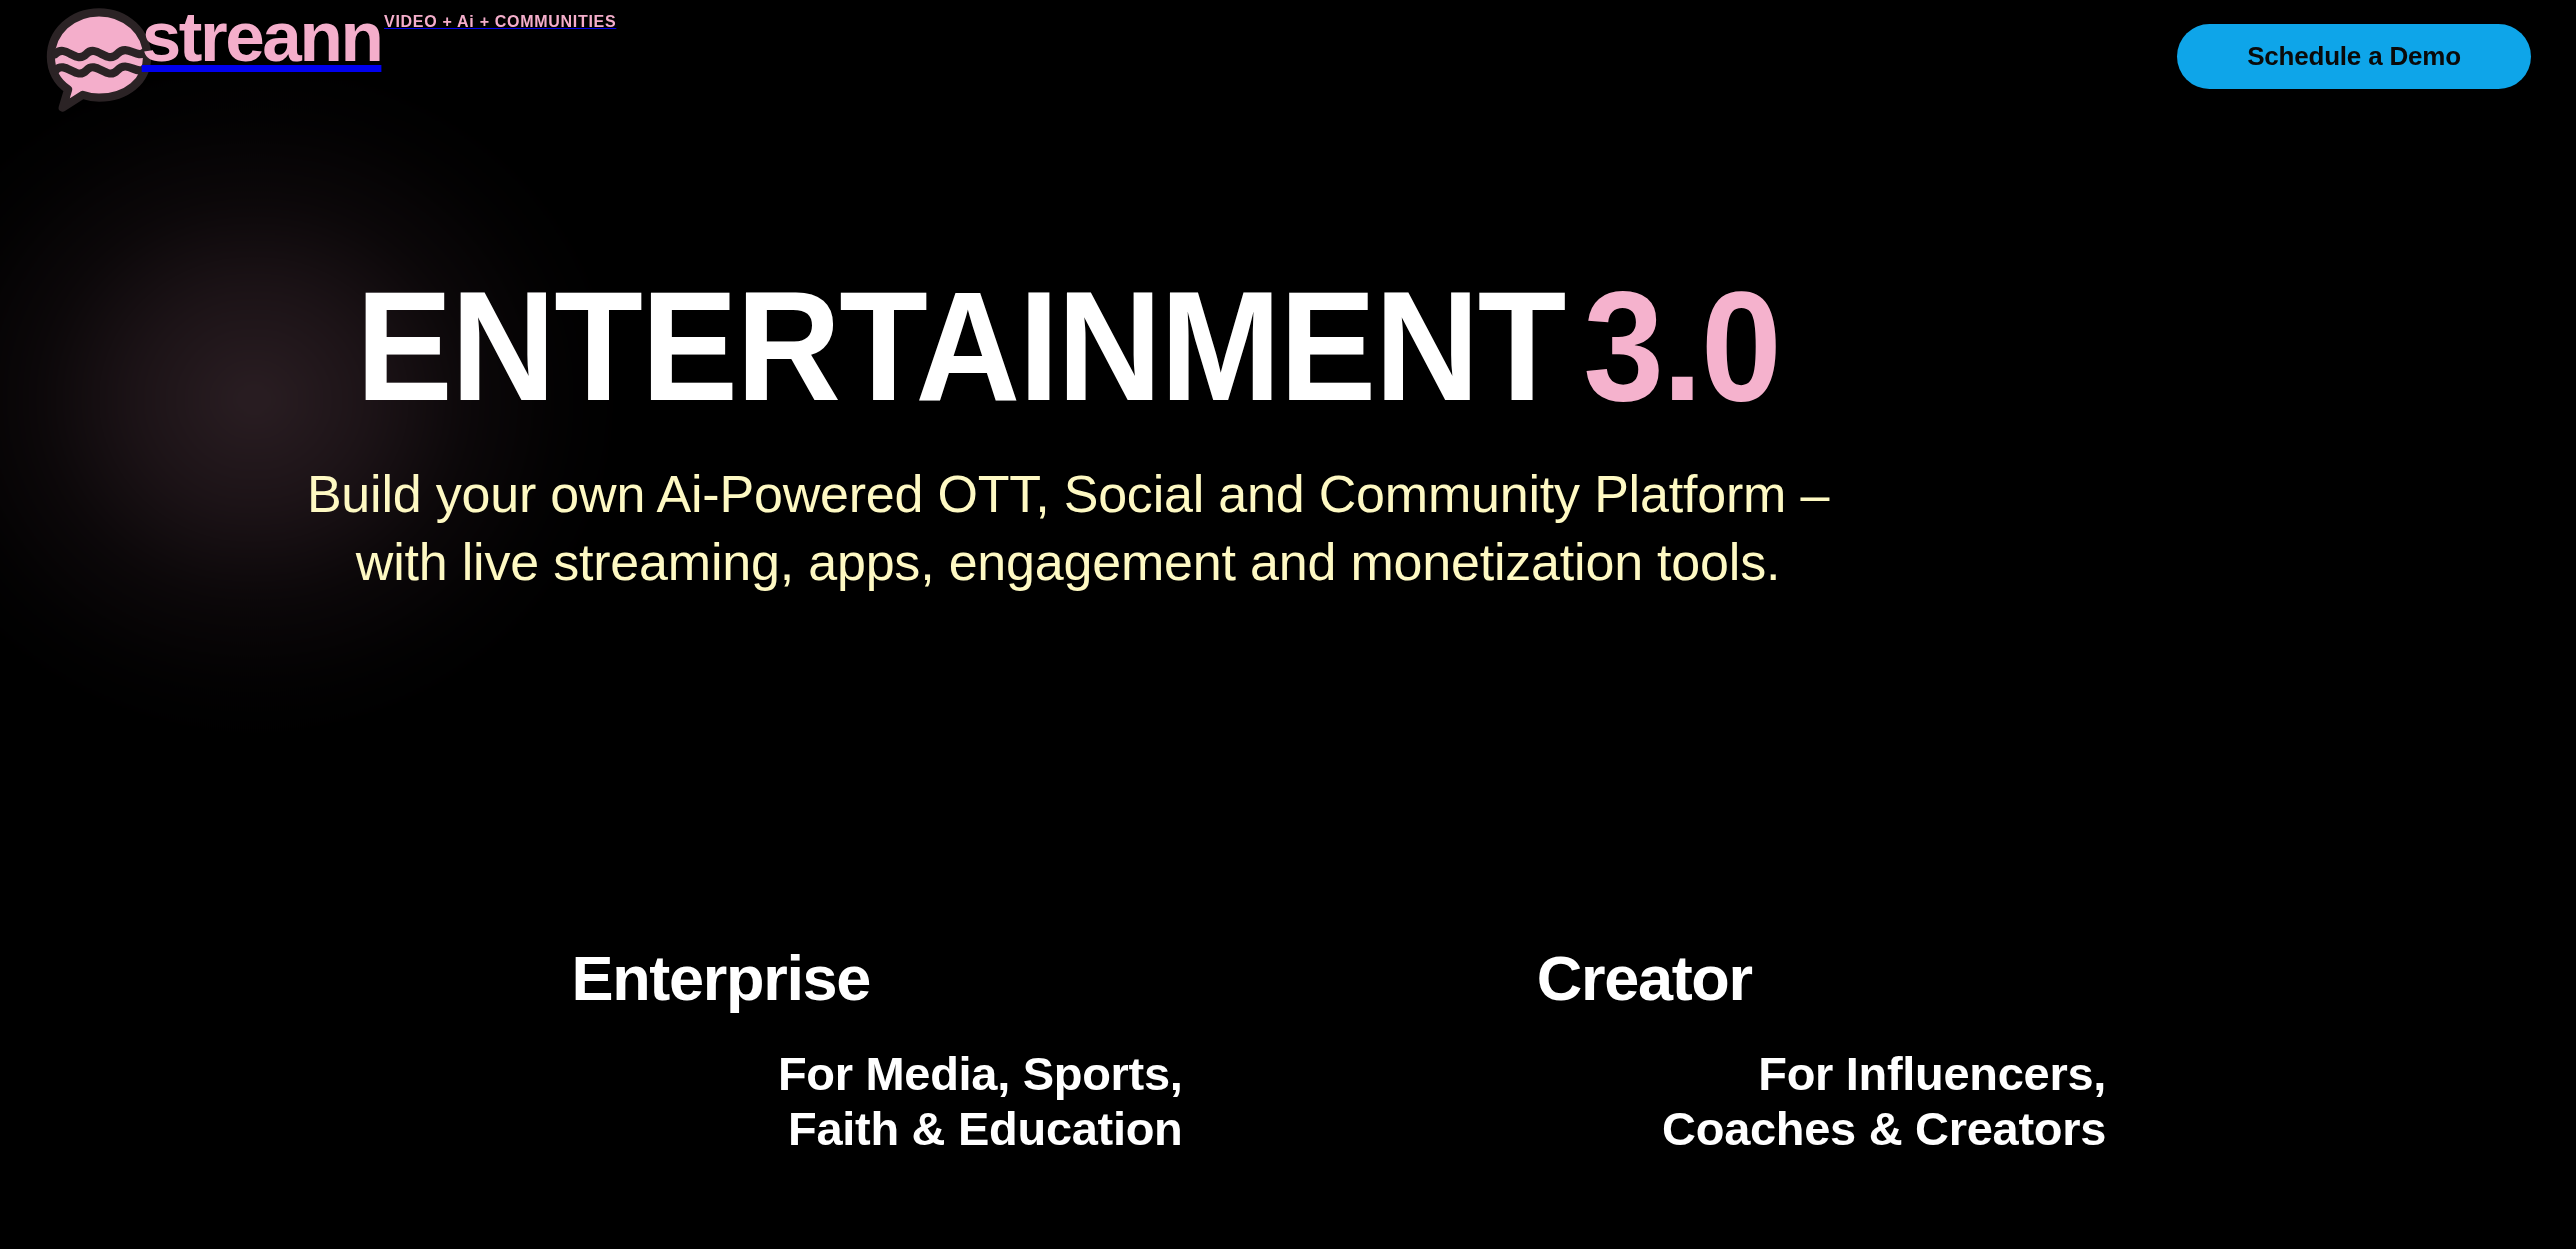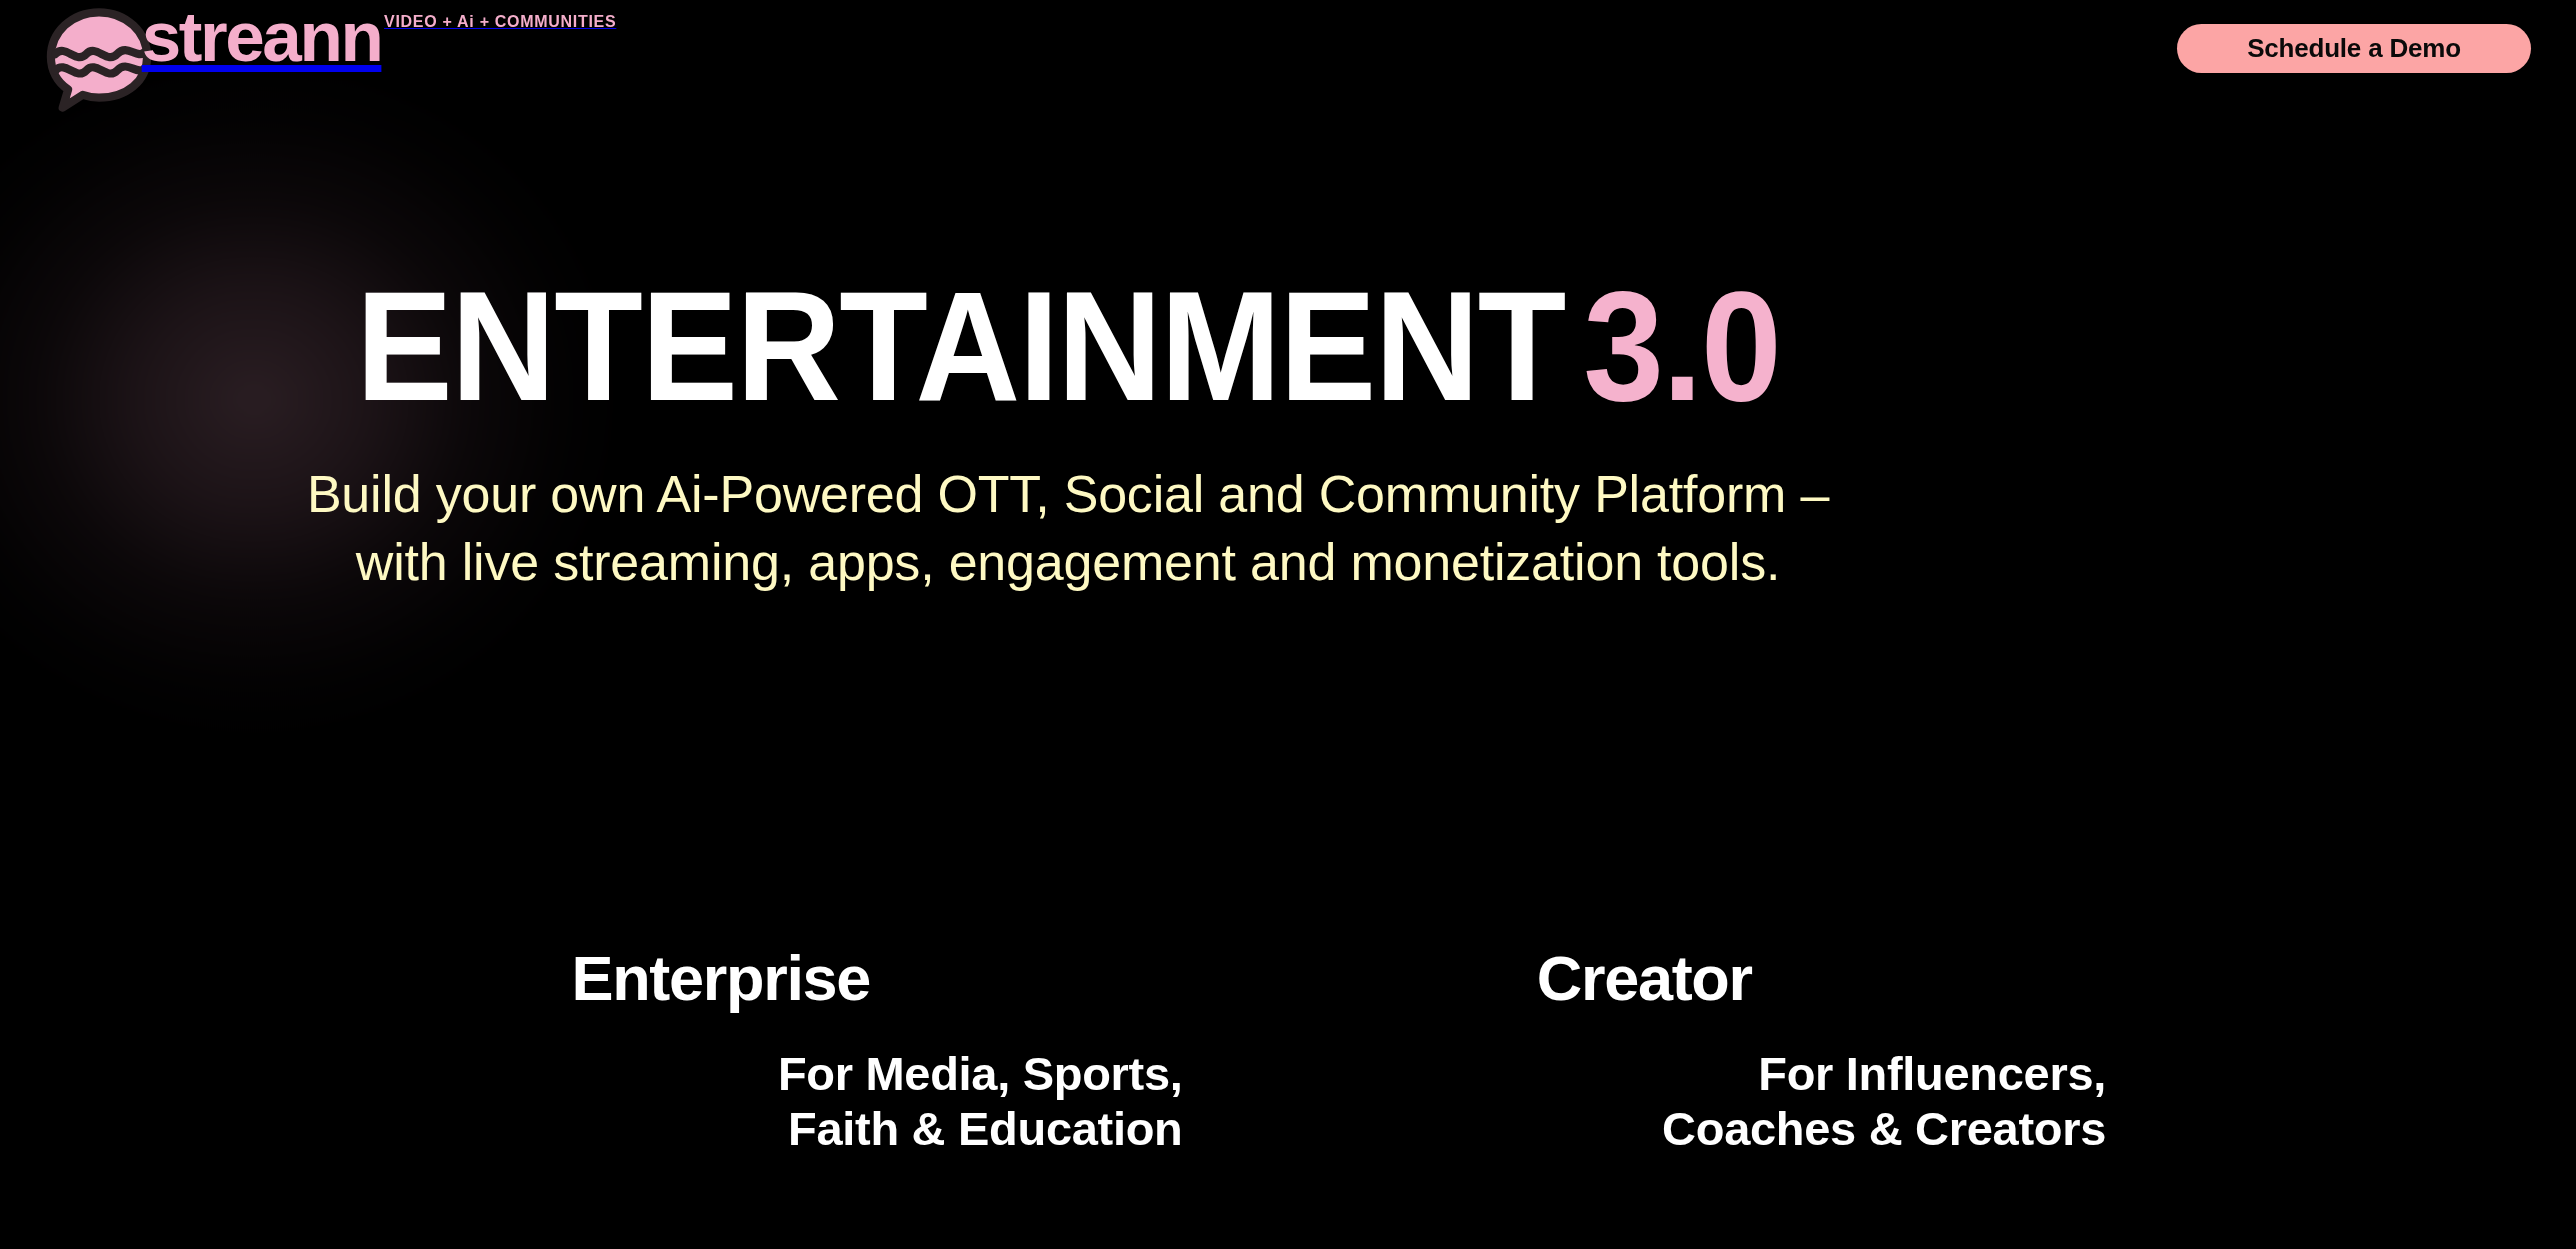--- a/index.html
+++ b/index.html
@@ -80,26 +80,26 @@
     letter-spacing: 0.7px;
     color: #F4AECB;
     margin-top: 6.3px;
     margin-left: 2.7px;
     white-space: nowrap;
   }
 
   .cta-demo {
     margin-right: 45px;
     margin-top: 23.6px;
-    height: 49px;
+    height: 65px;
     min-width: 354px;
     padding: 0 47px;
     border: none;
     border-radius: 906px;
-    background: #fca5a5;
+    background: #0ea5e9;
     color: #0a0a0a;
     font-family: inherit;
     font-size: 26px;
     font-weight: 700;
     letter-spacing: -0.2px;
     cursor: pointer;
     display: flex;
     align-items: center;
     justify-content: center;
   }

